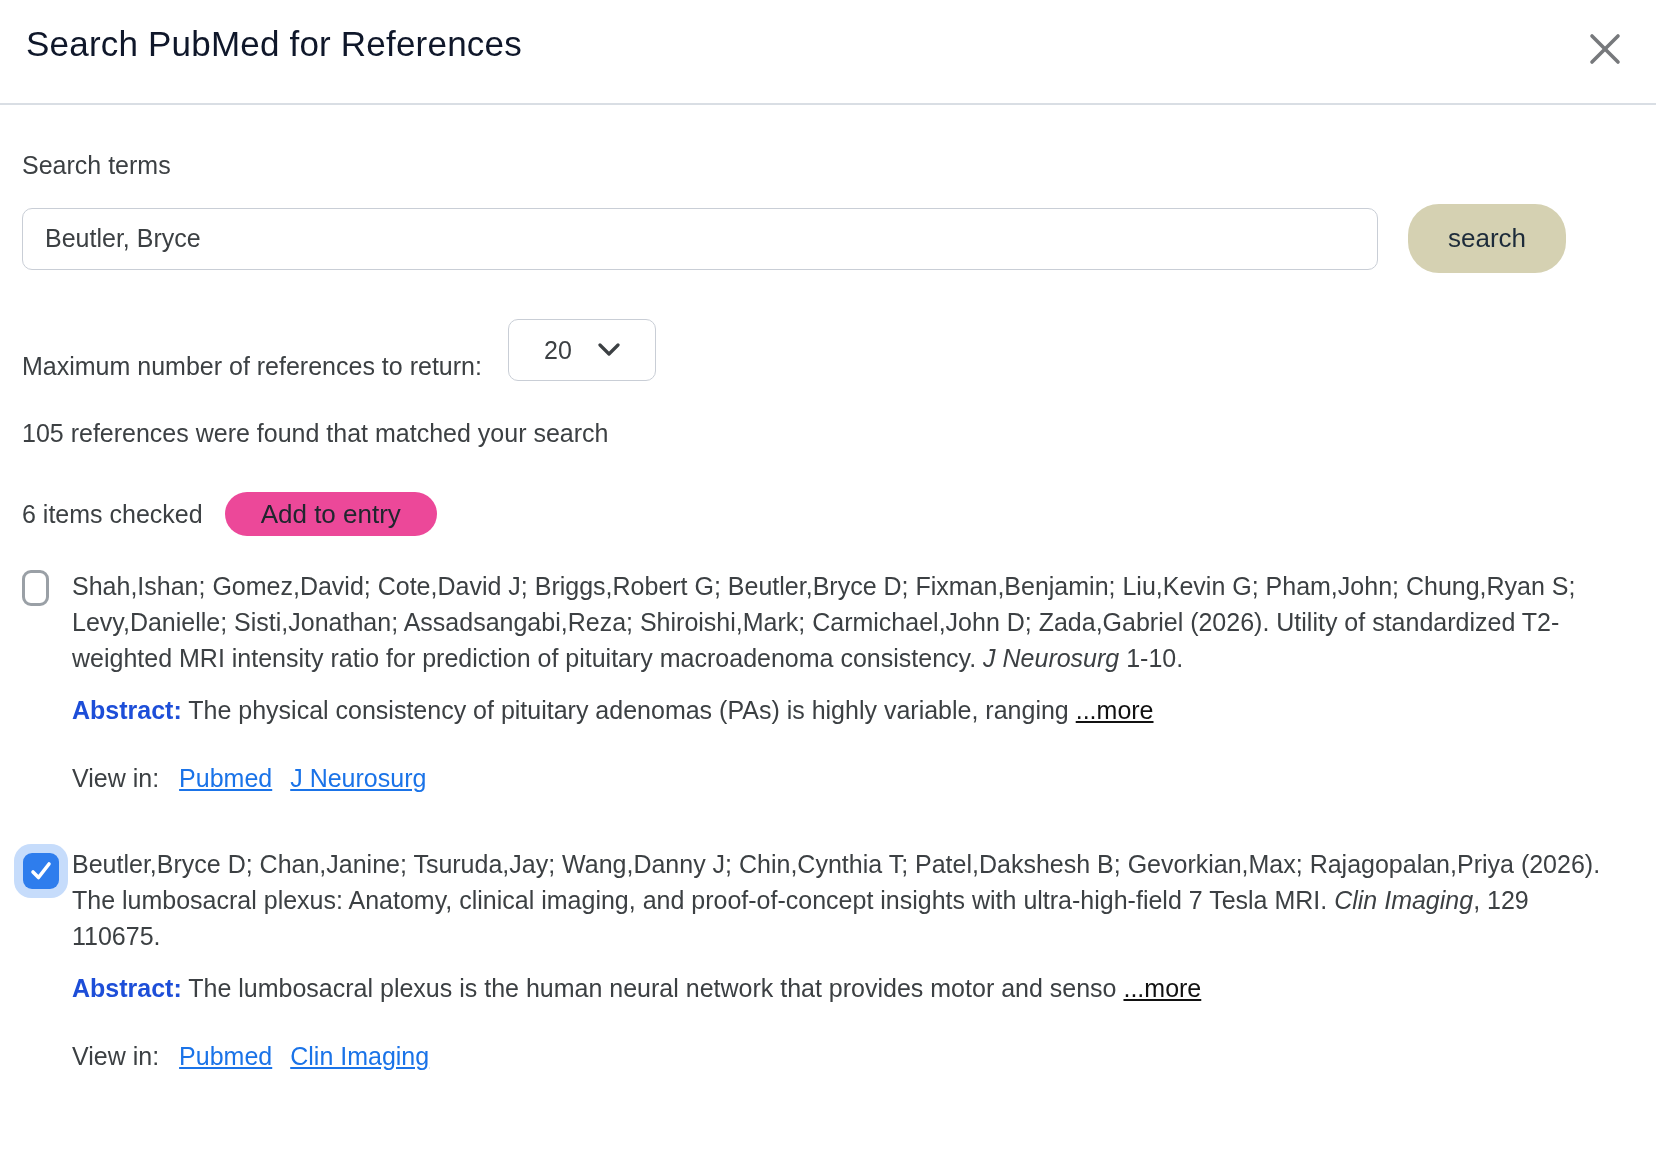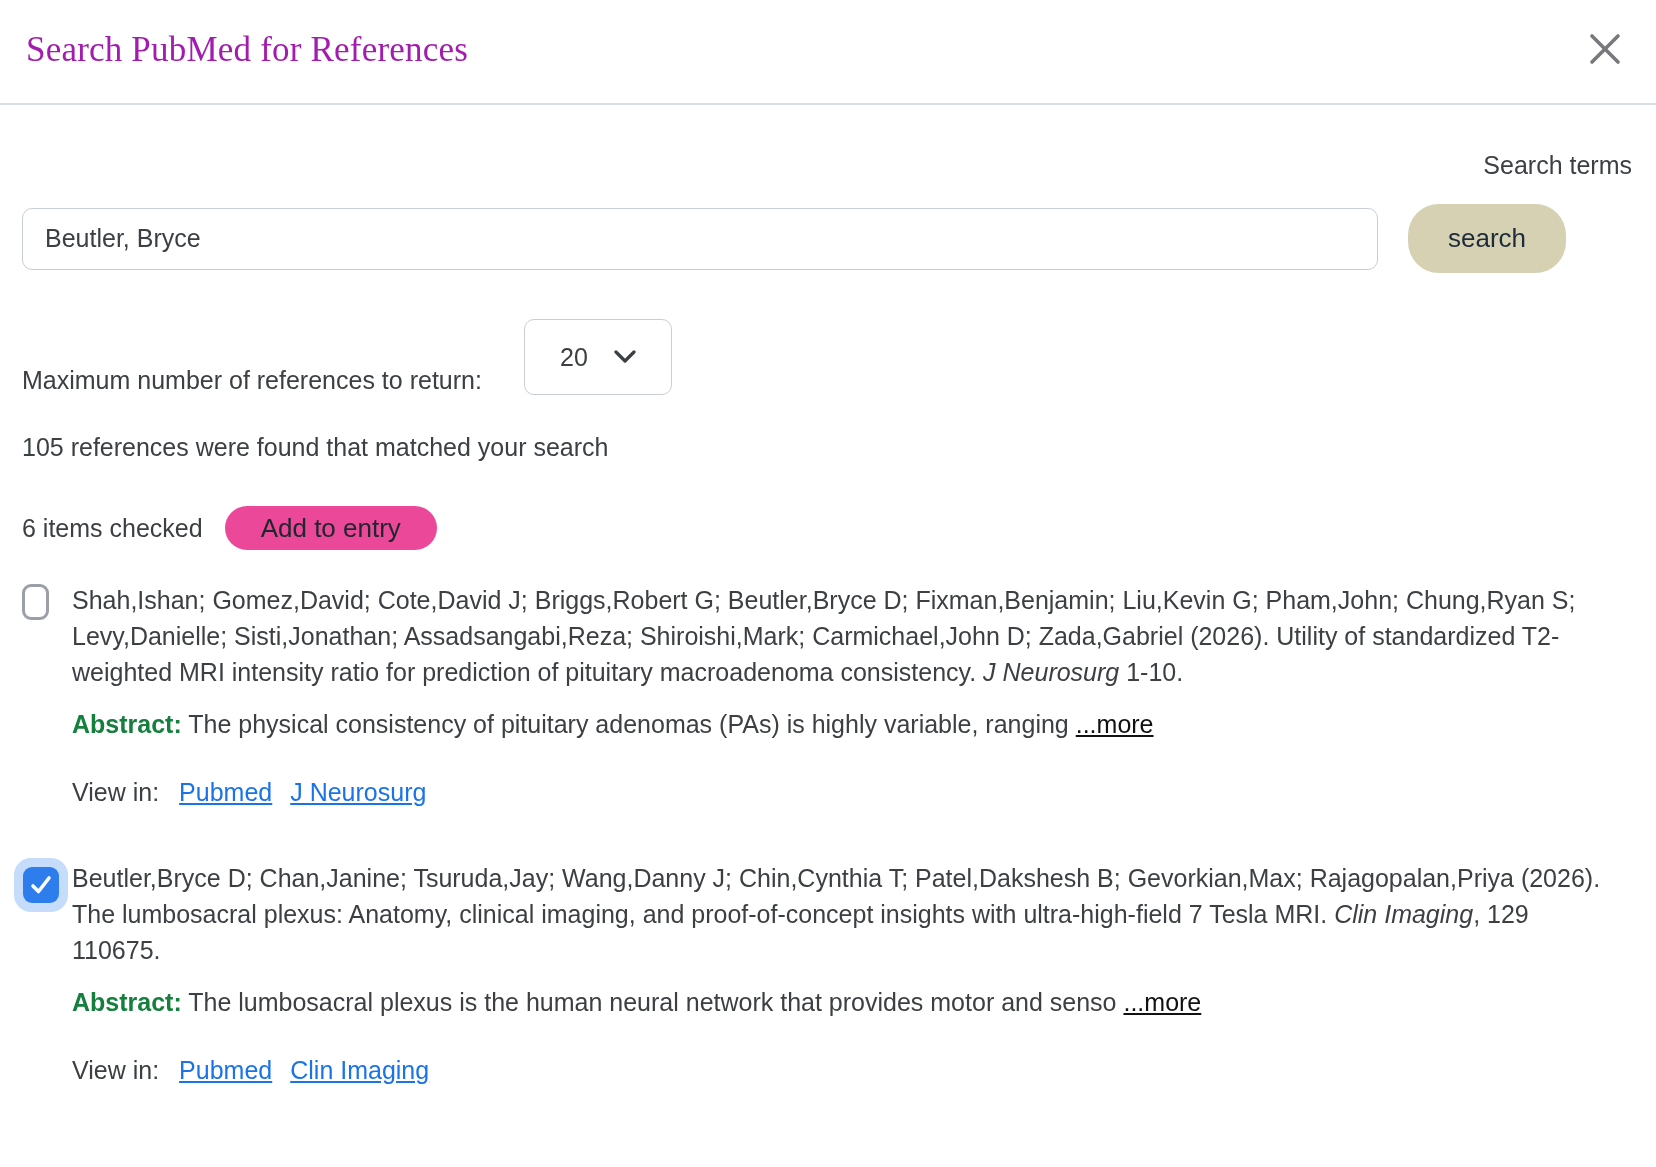--- a/index.html
+++ b/index.html
@@ -17,35 +17,34 @@
   .modal-header {
     display: flex;
     justify-content: space-between;
     align-items: flex-start;
     padding: 22px 30px 0 26px;
     height: 105px;
     border-bottom: 2px solid #d9dee4;
   }
   .modal-title {
     font-size: 35px;
-    color: #a21caf;
+    color: #0f172a;
     letter-spacing: 0.2px;
-    margin-top: 8px;
-    font-family: Liberation Serif, serif;
+    margin-top: 2px;
   }
   .close-btn {
     margin-top: 6px;
     cursor: pointer;
     line-height: 0;
   }
 
   
   .content { padding: 46px 24px 0 22px; }
 
-  .search-label { font-size: 25px; color: #3c4043; text-align: right; }
+  .search-label { font-size: 25px; color: #3c4043; }
 
   .search-row {
     display: flex;
     align-items: center;
     gap: 30px;
     margin-top: 24px;
   }
   .search-input {
     width: 1356px;
     height: 62px;
@@ -71,32 +70,31 @@
 
   .max-row {
     margin-top: 46px;
     display: flex;
     align-items: flex-end;
     gap: 26px;
     font-size: 25px;
   }
   .select-box {
     width: 148px;
-    height: 76px;
+    height: 62px;
     border: 1px solid #c9ced6;
     border-radius: 10px;
     display: flex;
     align-items: center;
     justify-content: center;
     gap: 26px;
     font-size: 25px;
     color: #3c4043;
     cursor: pointer;
     background: #fff;
-    margin-left: 16px;
   }
 
   .count-text { margin-top: 38px; font-size: 25px; }
 
   .checked-row {
     margin-top: 44px;
     display: flex;
     align-items: center;
     gap: 22px;
   }
@@ -144,21 +142,21 @@
     background: #2e7ded;
     border-radius: 9px;
     display: flex;
     align-items: center;
     justify-content: center;
   }
 
   .ref-body { font-size: 25px; line-height: 36px; color: #3c4043; max-width: 1545px; }
   .citation .journal { font-style: italic; }
   .abstract-row { margin-top: 16px; }
-  .abstract-label { font-weight: bold; color: #15803d; }
+  .abstract-label { font-weight: bold; color: #1d4ed8; }
   .more-link {
     color: #111;
     text-decoration: underline;
     cursor: pointer;
   }
   .view-row { margin-top: 32px; display: flex; gap: 20px; align-items: baseline; }
   .view-links { display: flex; gap: 18px; }
   .ext-link { color: #1a73e8; text-decoration: underline; cursor: pointer; }
 </style>
 </head>

